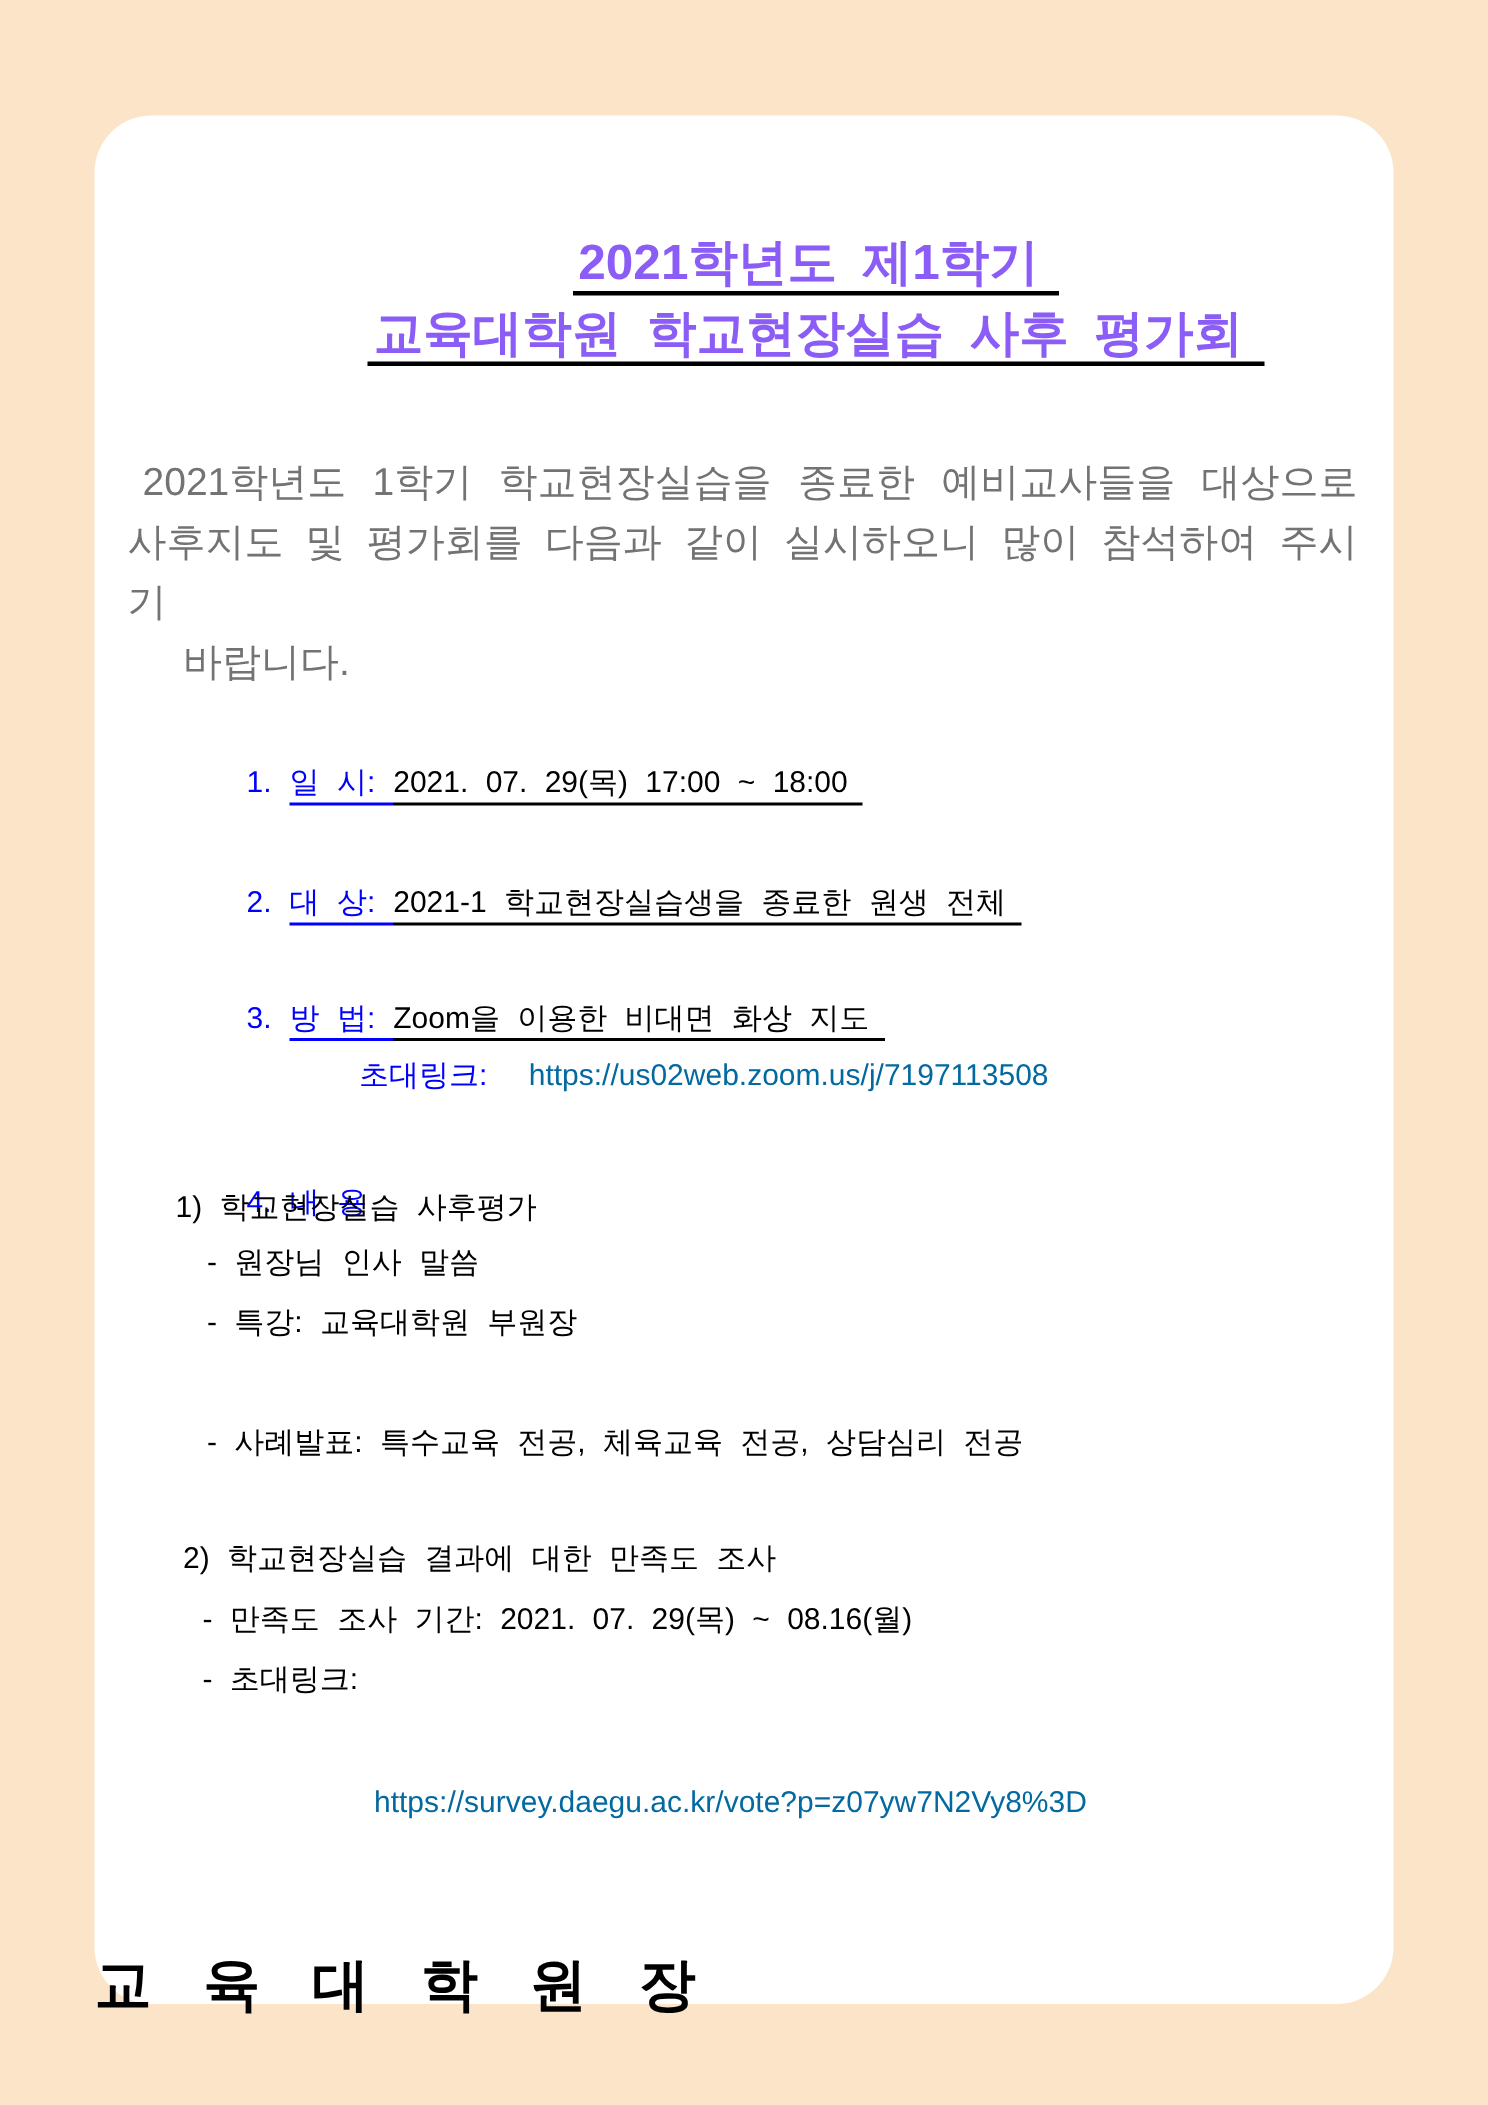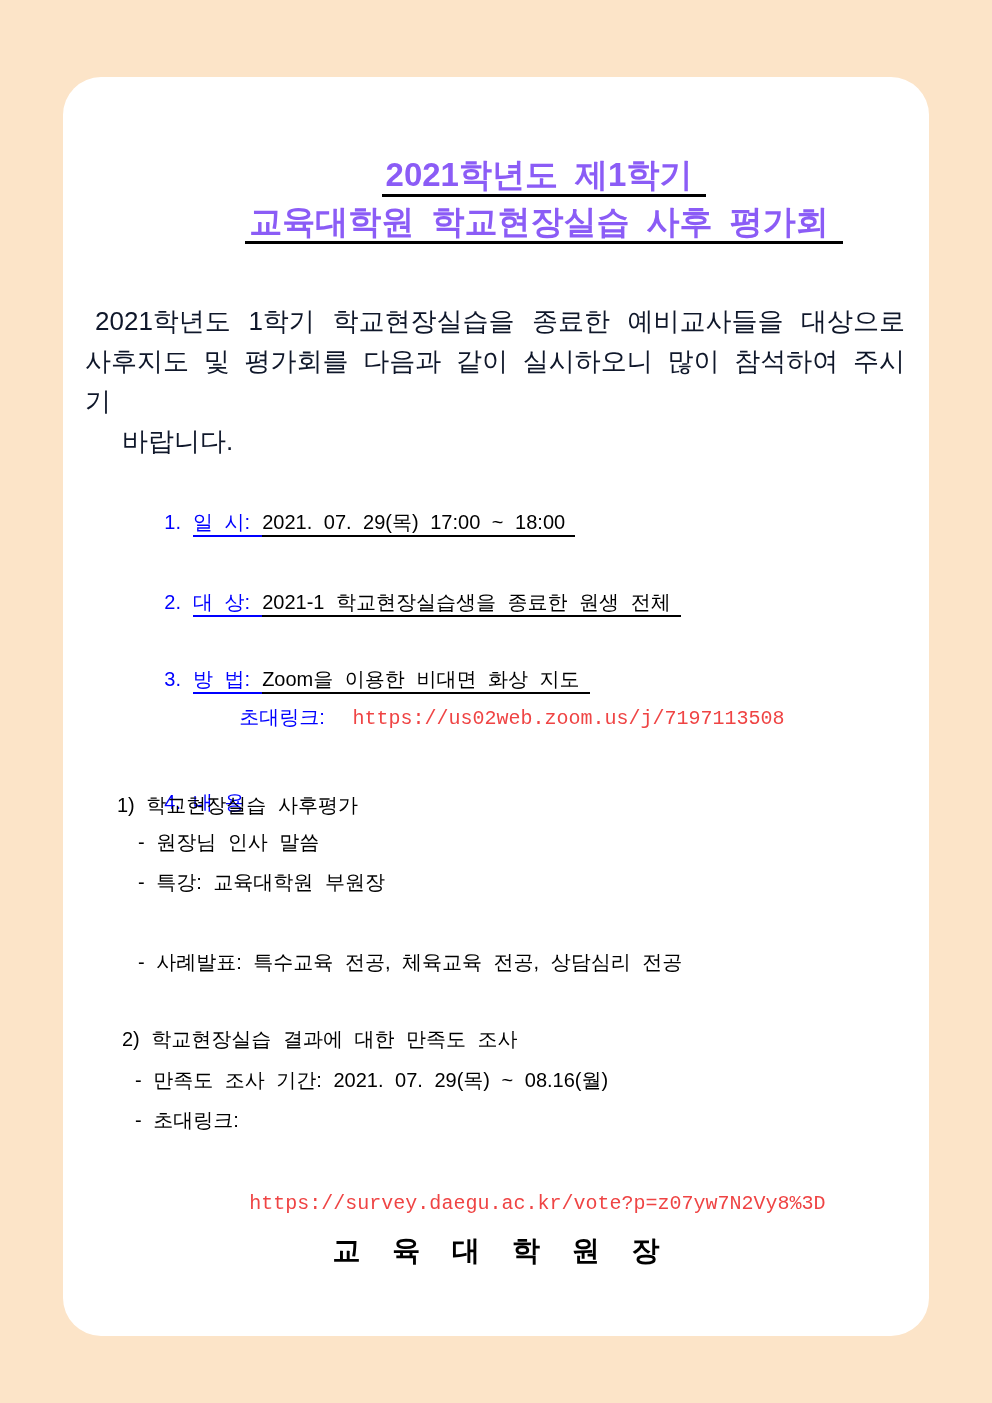--- a/index.html
+++ b/index.html
@@ -39,49 +39,48 @@
   .title .title-line {
     border-bottom: 3px solid #000000;
     padding: 0 14px 1px 4px;
   }
   .intro {
     position: absolute;
     top: 224px;
     left: 22px;
     width: 820px;
     font-size: 26px;
-    color: #0f172a;
+    color: #737373;
     line-height: 40px;
     word-spacing: 6px;
   }
   .intro-line { text-align: justify; text-align-last: justify; }
   .intro-line.first { padding-left: 10px; }
   .intro-line.last { text-align: left; text-align-last: left; margin-left: 37px; }
   .line {
     position: absolute;
     font-size: 20px;
     color: #000000;
     line-height: 40px;
     white-space: pre;
     word-spacing: 6px;
   }
   .blue { color: #0000ff; }
   .num { margin-right: 12px; }
   .u { border-bottom: 2px solid currentColor; padding-bottom: 2px; }
   .label-u { padding-right: 12px; }
   .value-u { padding-right: 10px; }
-  .link { text-decoration: none; color: #ef4444; font-family: Liberation Mono, monospace; }
+  .link { text-decoration: none; color: #0369a1; }
   .zoom-url { margin-left: 16px; }
   .footer {
     position: absolute;
-    top: 1155px;
+    top: 1221px;
     left: 0;
     width: 100%;
-    text-align: center;
-    font-size: 28px;
+    font-size: 38px;
     font-weight: bold;
     color: #000000;
     word-spacing: 24px;
     white-space: pre;
   }
 </style>
 </head>
 <body>
 
 <div class="page">

